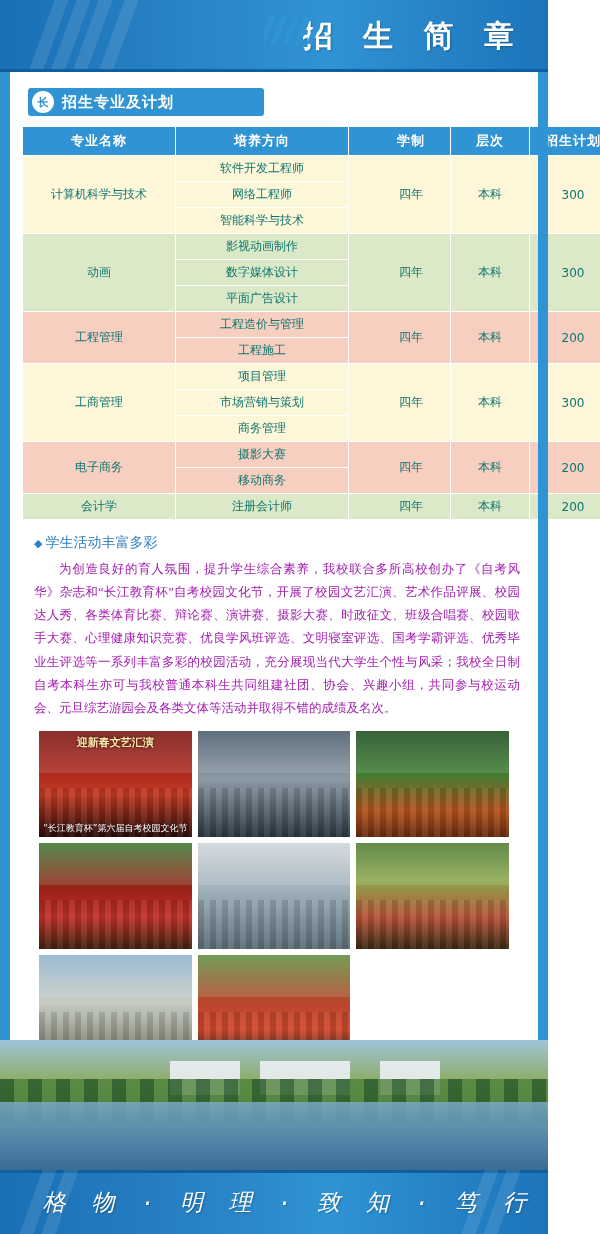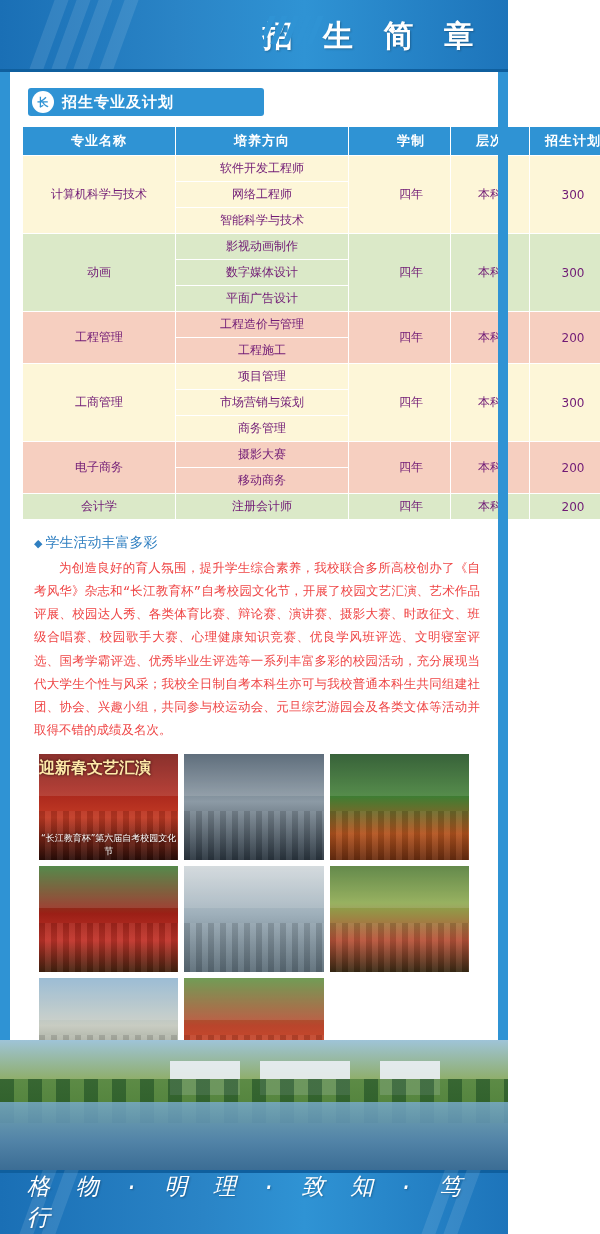--- a/index.html
+++ b/index.html
@@ -9,21 +9,21 @@
   body {
     width: 600px;
     height: 1234px;
     font-family: "Liberation Sans", sans-serif;
     background: #ffffff;
     position: relative;
     overflow: hidden;
   }
   .page {
     position: relative;
-    width: 508px;
+    width: 548px;
     height: 1234px;
     background: #ffffff;
   }
 
   
   .header {
     position: relative;
     height: 72px;
     background: linear-gradient(90deg, #1a6fb5 0%, #2a84c6 35%, #2f93d4 60%, #1d74ba 100%);
     overflow: hidden;
@@ -142,21 +142,21 @@
     font-weight: bold;
     height: 26px;
     border: 1px solid #ffffff;
     letter-spacing: 1px;
   }
   table.majors td {
     border: 1px solid #ffffff;
     font-size: 12px;
     text-align: center;
     height: 23px;
-    color: #701a75;
+    color: #0f766e;
   }
   .c-major { width: 150px; }
   .c-dir   { width: 170px; }
   .c-len   { width: 76px; padding-left: 24px; }
   .c-level { width: 76px; }
   .c-plan  { width: 84px; text-align: center; }
 
   .row-a td { background: #fdf6d8; }
   .row-b td { background: #dbe9c8; }
   .row-c td { background: #f6cfc0; }
@@ -174,24 +174,24 @@
   }
   .sub-heading .diamond {
     color: #2f7fc1;
     font-size: 11px;
     margin-right: 3px;
   }
   .body-text {
     margin: 6px 28px 0 34px;
     font-size: 12.5px;
     line-height: 1.85;
-    color: #ef4444;
+    color: #a21caf;
     text-align: justify;
     text-indent: 25px;
-    font-family: Liberation Mono, monospace;
+    font-family: Liberation Serif, serif;
   }
 
   
   .photo-grid {
     margin: 10px 38px 0 38px;
     display: grid;
     grid-template-columns: repeat(3, 1fr);
     gap: 4px;
   }
   .photo {
@@ -209,23 +209,23 @@
     color: #ffffff;
     font-size: 9px;
     text-shadow: 0 0 3px rgba(0,0,0,0.8);
     font-family: "DejaVu Sans", sans-serif;
   }
   .photo .topcap {
     position: absolute;
     left: 0;
     right: 0;
     top: 4px;
-    text-align: left;
+    text-align: center;
     color: #ffe9a8;
-    font-size: 16px;
+    font-size: 11px;
     font-weight: bold;
     text-shadow: 0 0 3px rgba(0,0,0,0.85);
     font-family: Liberation Serif, serif;
   }
   
   .p1 { background: linear-gradient(180deg,#7a1410 0%, #a8261c 35%, #c23a24 60%, #2a0d08 100%); }
   .p2 { background: linear-gradient(180deg,#4a5b6b 0%, #8c9aa5 45%, #2b3640 100%); }
   .p3 { background: linear-gradient(180deg,#1d4d1f 0%, #3f7d33 40%, #b4541f 75%, #6a2d10 100%); }
   .p4 { background: linear-gradient(180deg,#3e7a33 0%, #9b1f16 45%, #c2342a 70%, #43220f 100%); }
   .p5 { background: linear-gradient(180deg,#cfd6da 0%, #9fb0bb 45%, #5c6d78 100%); }

